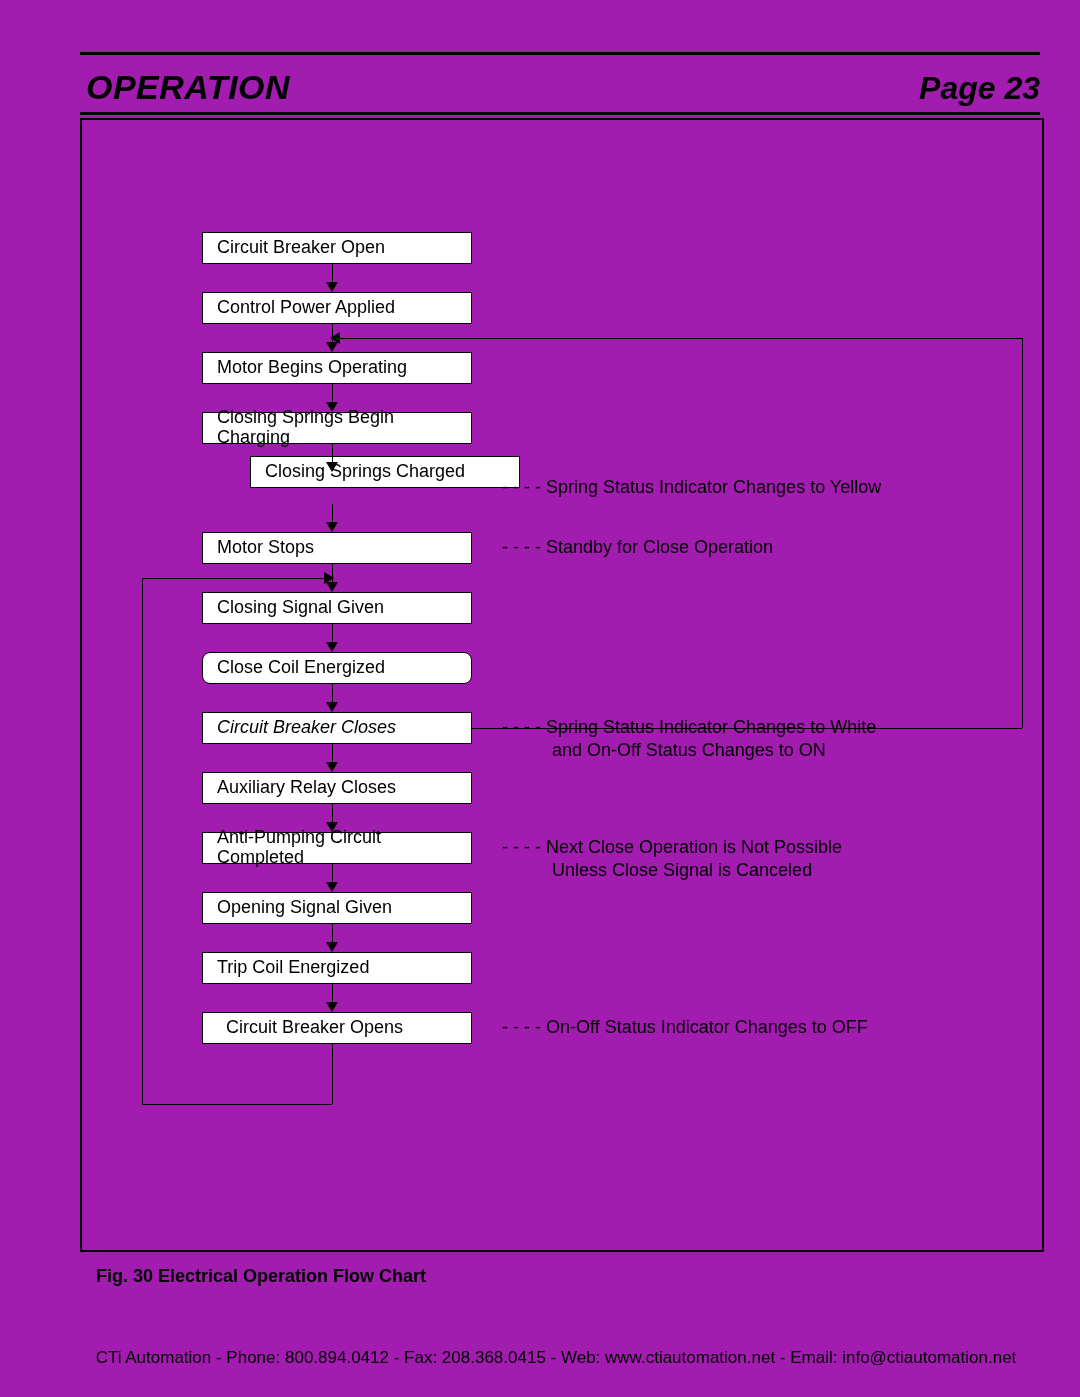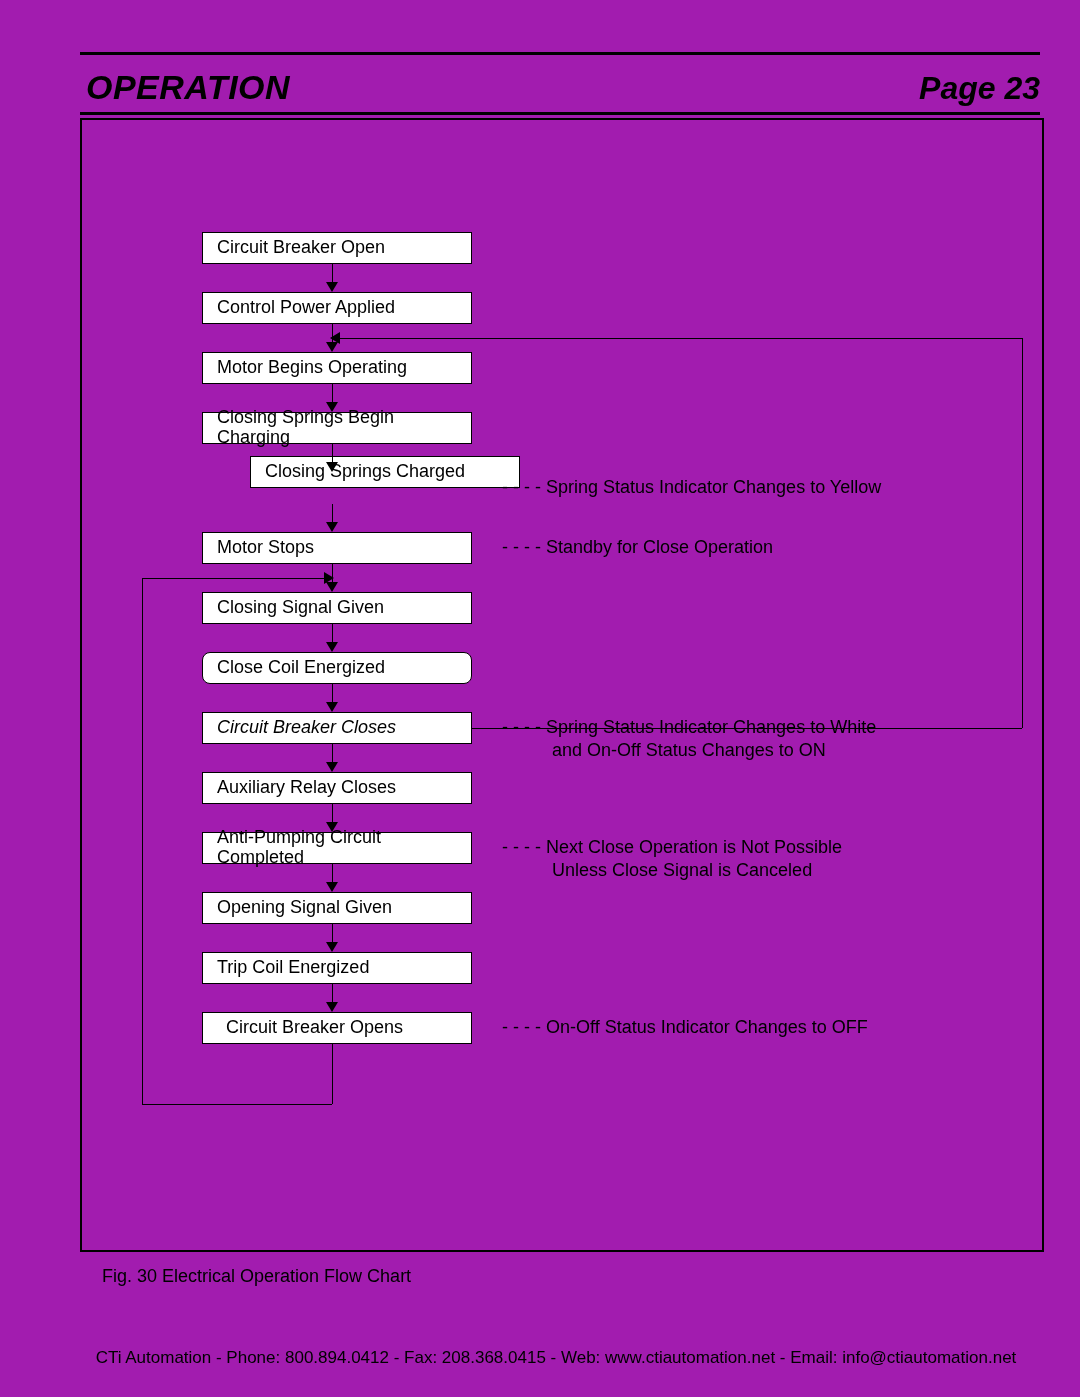--- a/index.html
+++ b/index.html
@@ -100,24 +100,24 @@
   .arrow-right {
     position: absolute;
     width: 0; height: 0;
     border-top: 6px solid transparent;
     border-bottom: 6px solid transparent;
     border-left: 10px solid #000;
     transform: translateY(-6px);
   }
   .caption {
     position: absolute;
-    left: 102px;
+    left: 96px;
     top: 1266px;
     font-size: 18px;
-    font-weight: 400;
+    font-weight: 700;
   }
   .footer {
     position: absolute;
     left: 0; right: 0;
     top: 1348px;
     text-align: center;
     font-size: 17px;
     padding-left: 32px;
   }
 </style>

